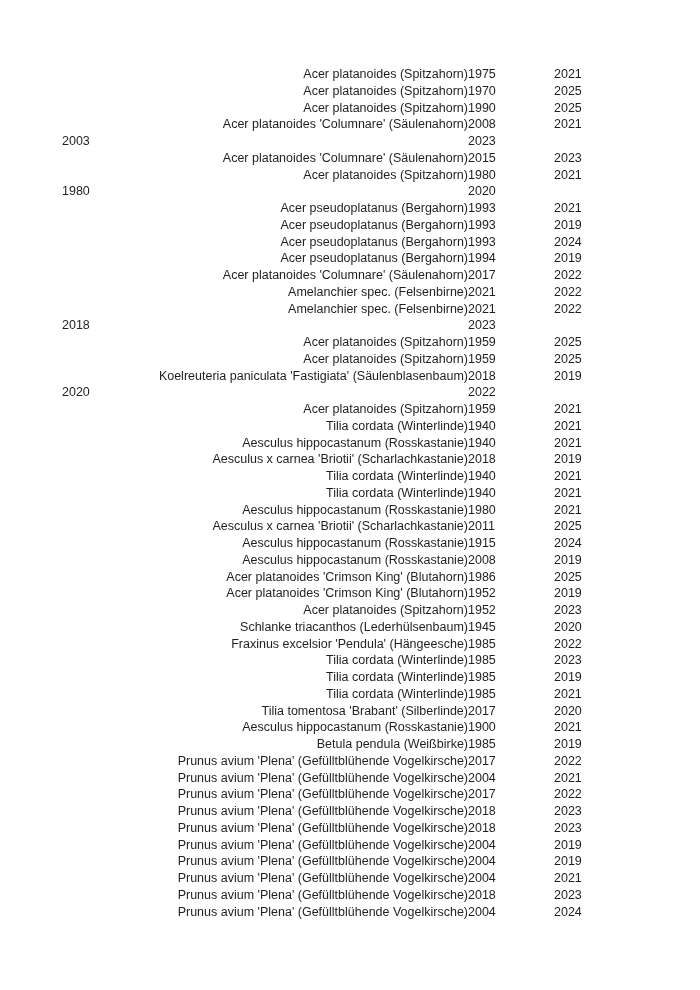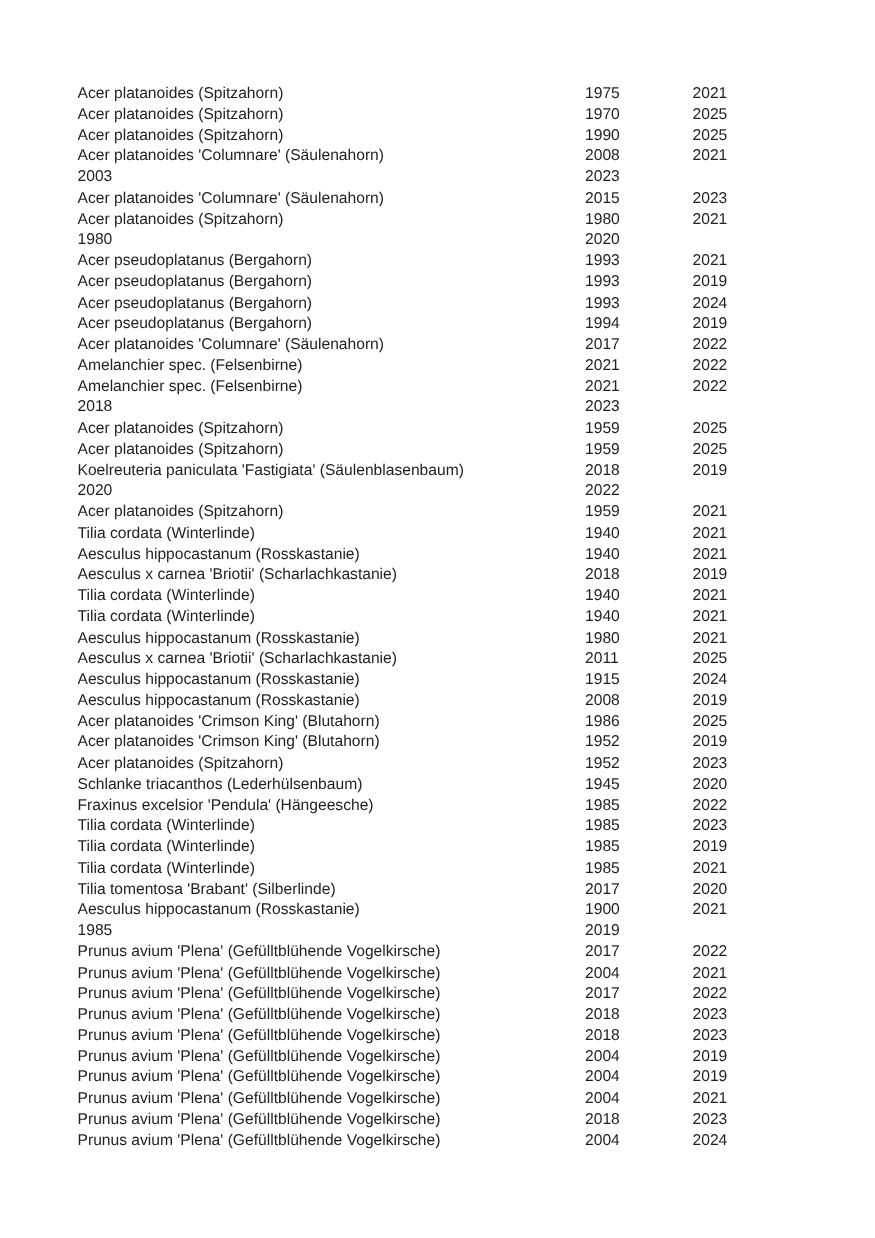--- a/index.html
+++ b/index.html
@@ -27,20 +27,21 @@
   .row {
     display: grid;
     grid-template-columns: 406px 86px auto;
     height: 16.75px;
     line-height: 16.75px;
     font-size: 12.5px;
     white-space: nowrap;
   }
   .cell-name {
     overflow: hidden;
+    text-align: right;
   }
   .cell-year {
     text-align: left;
   }
 </style>
 </head>
 <body>
 
 <div class="page">
   <div class="tree-table">
@@ -275,20 +276,21 @@
     <span class="cell-year">2020</span>
   </div>
 
   <div class="row">
     <span class="cell-name">Aesculus hippocastanum (Rosskastanie)</span>
     <span class="cell-year">1900</span>
     <span class="cell-year">2021</span>
   </div>
 
   <div class="row">
+    <span class="cell-name">Betula pendula (Weißbirke)</span>
     <span class="cell-year">1985</span>
     <span class="cell-year">2019</span>
   </div>
 
   <div class="row">
     <span class="cell-name">Prunus avium 'Plena' (Gefülltblühende Vogelkirsche)</span>
     <span class="cell-year">2017</span>
     <span class="cell-year">2022</span>
   </div>
 

